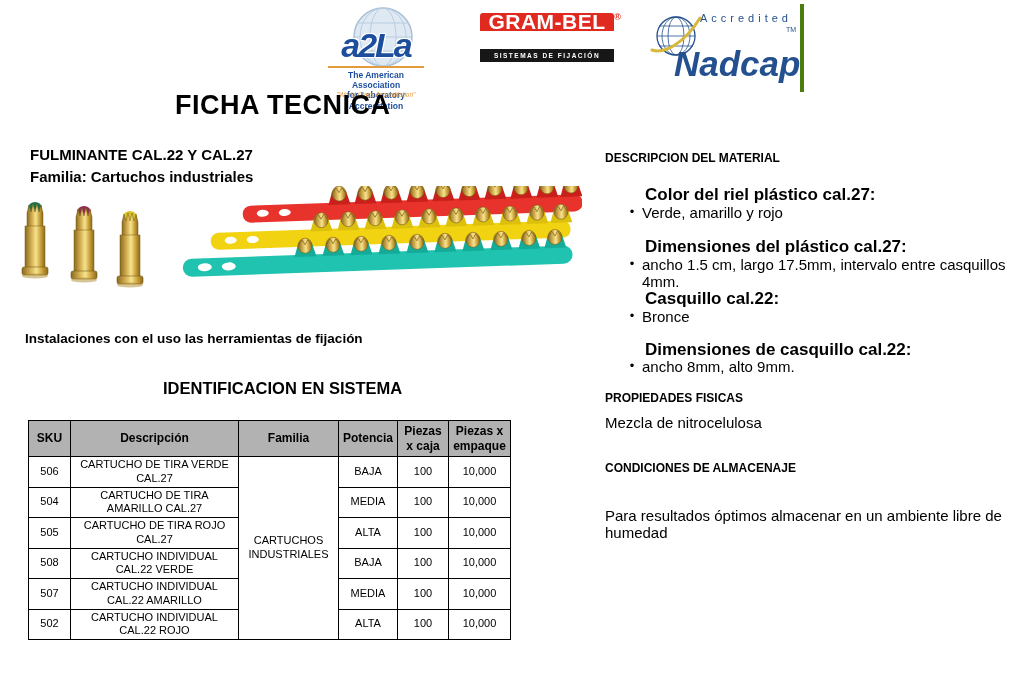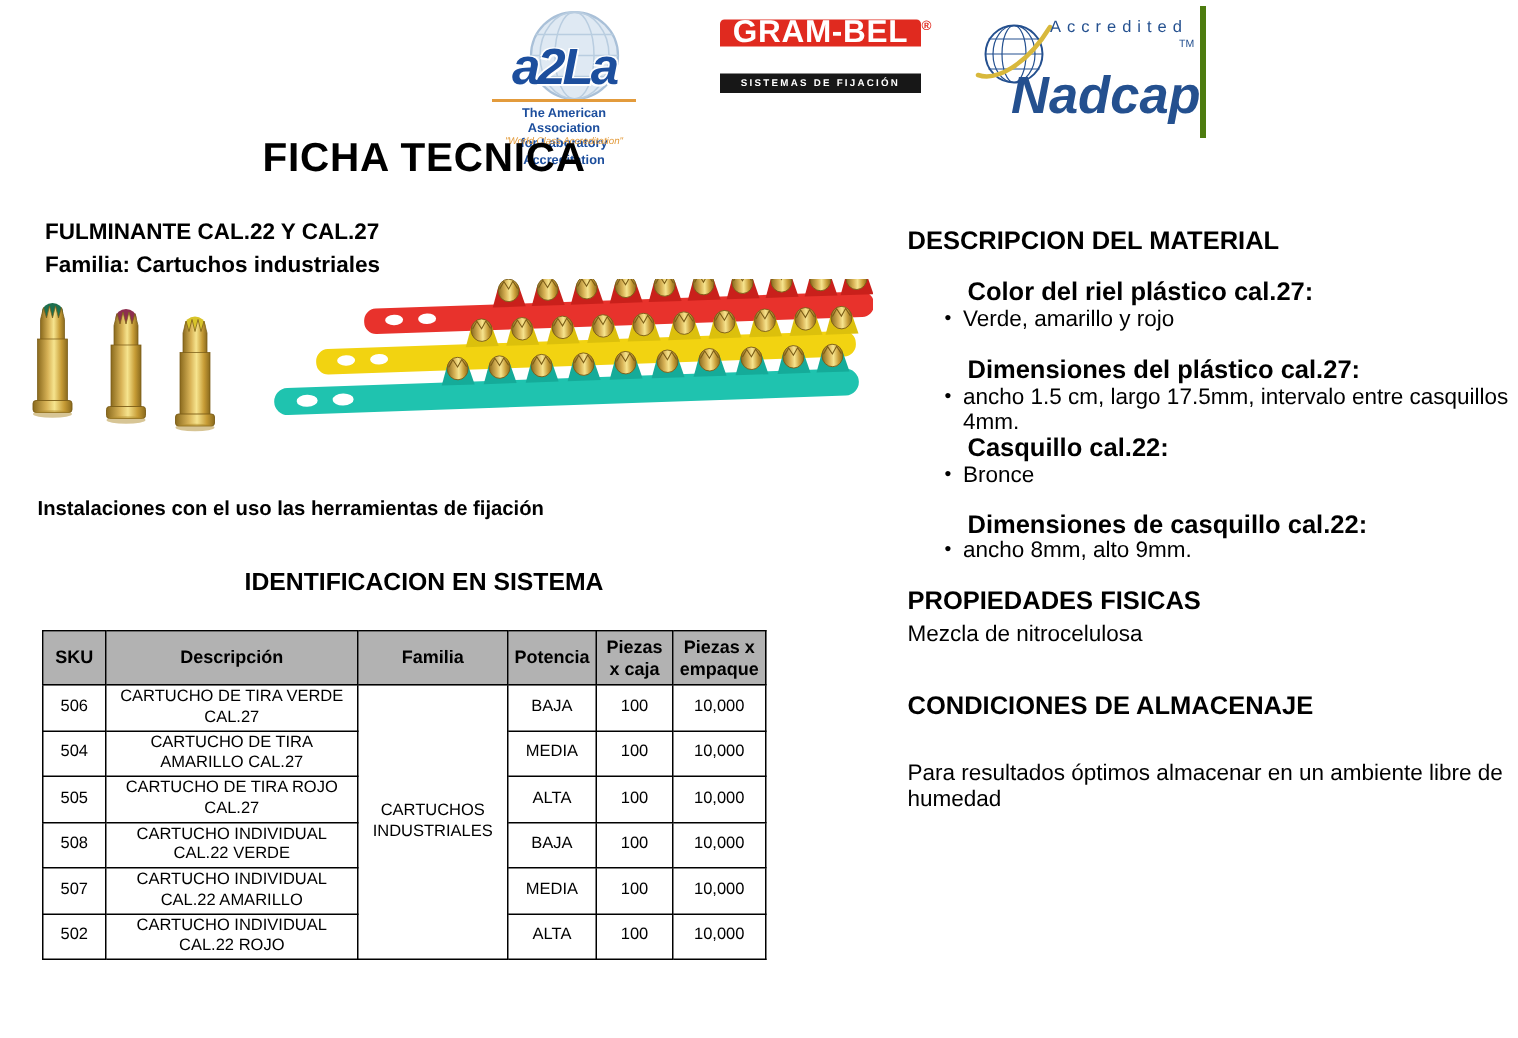--- a/index.html
+++ b/index.html
@@ -76,21 +76,21 @@
   
   .ident-head { left: 163px; top: 379px; font-size: 16.5px; font-weight: bold; }
   .ident-table { left: 28px; top: 420px; }
   table { border-collapse: collapse; table-layout: fixed; }
   th, td { border: 1.5px solid #000; text-align: center; vertical-align: middle; padding: 1px 2px; }
   th { background: #b2b2b2; font-size: 12px; font-weight: bold; height: 36px; line-height: 1.25; }
   td { font-size: 11px; height: 29px; line-height: 1.25; }
   .pre { white-space: pre-line; }
 
   
-  .r-head { font-size: 17px; font-weight: bold; }
+  .r-head { font-size: 12px; font-weight: bold; }
   .r-sub  { font-size: 17px; font-weight: bold; }
   .r-text { font-size: 15px; }
   .bullet-line { display: flex; }
   .bullet-dot { width: 20px; text-align: center; font-size: 13px; flex: 0 0 20px; }
   .desc-head { left: 605px; top: 151px; }
   .sub1 { left: 645px; top: 185px; } .bul1 { left: 622px; top: 204px; width: 380px; }
   .sub2 { left: 645px; top: 237px; } .bul2 { left: 622px; top: 256px; width: 390px; }
   .sub3 { left: 645px; top: 289px; } .bul3 { left: 622px; top: 308px; width: 380px; }
   .sub4 { left: 645px; top: 340px; } .bul4 { left: 622px; top: 358px; width: 380px; }
   .prop-head { left: 605px; top: 391px; }

